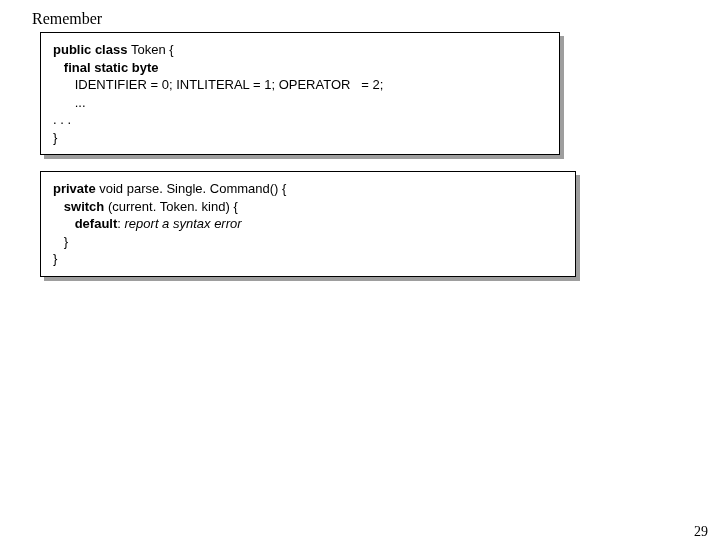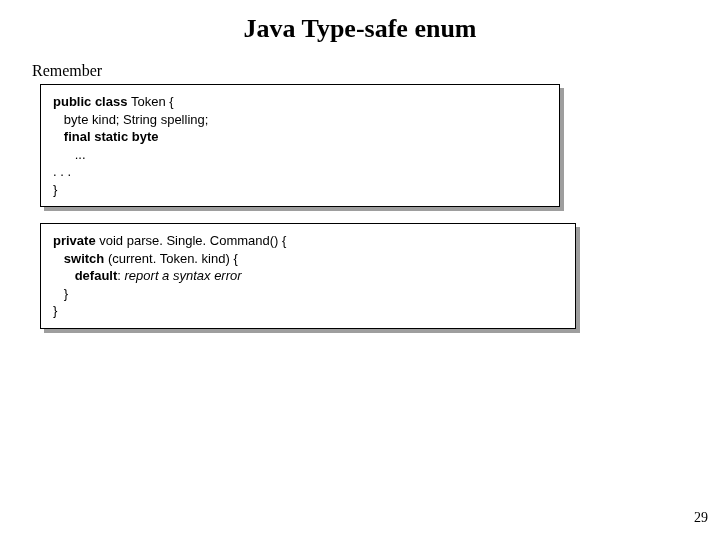--- a/index.html
+++ b/index.html
@@ -6,37 +6,36 @@
     html, body { width: 720px; height: 540px; background: #fff; font-family: "Times New Roman", Times, serif; color: #000; position: relative; }
     .slide { padding: 10px 30px 0 30px; }
     .title { font-size: 26px; font-weight: bold; text-align: center; margin-top: 4px; margin-bottom: 18px; }
     .remember { font-size: 16px; margin-left: 2px; margin-bottom: 4px; }
     .code-box-wrap { position: relative; margin-bottom: 16px; }
     .shadow { position: absolute; top: 4px; left: 4px; right: -4px; bottom: -4px; background: #9e9e9e; z-index: 0; }
     .code-box { position: relative; background: #fff; border: 1px solid #000; padding: 8px 28px 8px 12px; font-family: Arial, Helvetica, sans-serif; font-size: 13px; line-height: 1.35; z-index: 1; }
     .code-box .line { white-space: pre; }
     .bold { font-weight: bold; }
     .italic { font-style: italic; }
-    .pagenum { position: absolute; right: 12px; bottom: 14px; font-size: 14px; font-family: "Times New Roman", Times, serif; }
+    .pagenum { position: absolute; right: 12px; bottom: 0; font-size: 14px; font-family: "Times New Roman", Times, serif; }
     .box1 { width: 520px; margin-left: 10px; }
     .box2 { width: 536px; margin-left: 10px; }
   </style>
 </head>
 <body>
 
 <div class="slide">
-  <div class="title">Java Type-safe enum</div>
   <div class="remember">Remember</div>
 
   <div class="code-box-wrap box1">
     <div class="shadow"></div>
     <div class="code-box">
       <div class="line"><span class="bold">public class </span><span>Token {</span></div>
-      <div class="line">   byte kind; String spelling;</div>
       <div class="line bold">   final static byte</div>
+      <div class="line">      IDENTIFIER = 0; INTLITERAL = 1; OPERATOR   = 2;</div>
       <div class="line">      ...</div>
       <div class="line">. . .</div>
       <div class="line">}</div>
     </div>
   </div>
 
   <div class="code-box-wrap box2">
     <div class="shadow"></div>
     <div class="code-box">
       <div class="line"><span class="bold">private </span><span>void parse. Single. Command() {</span></div>

